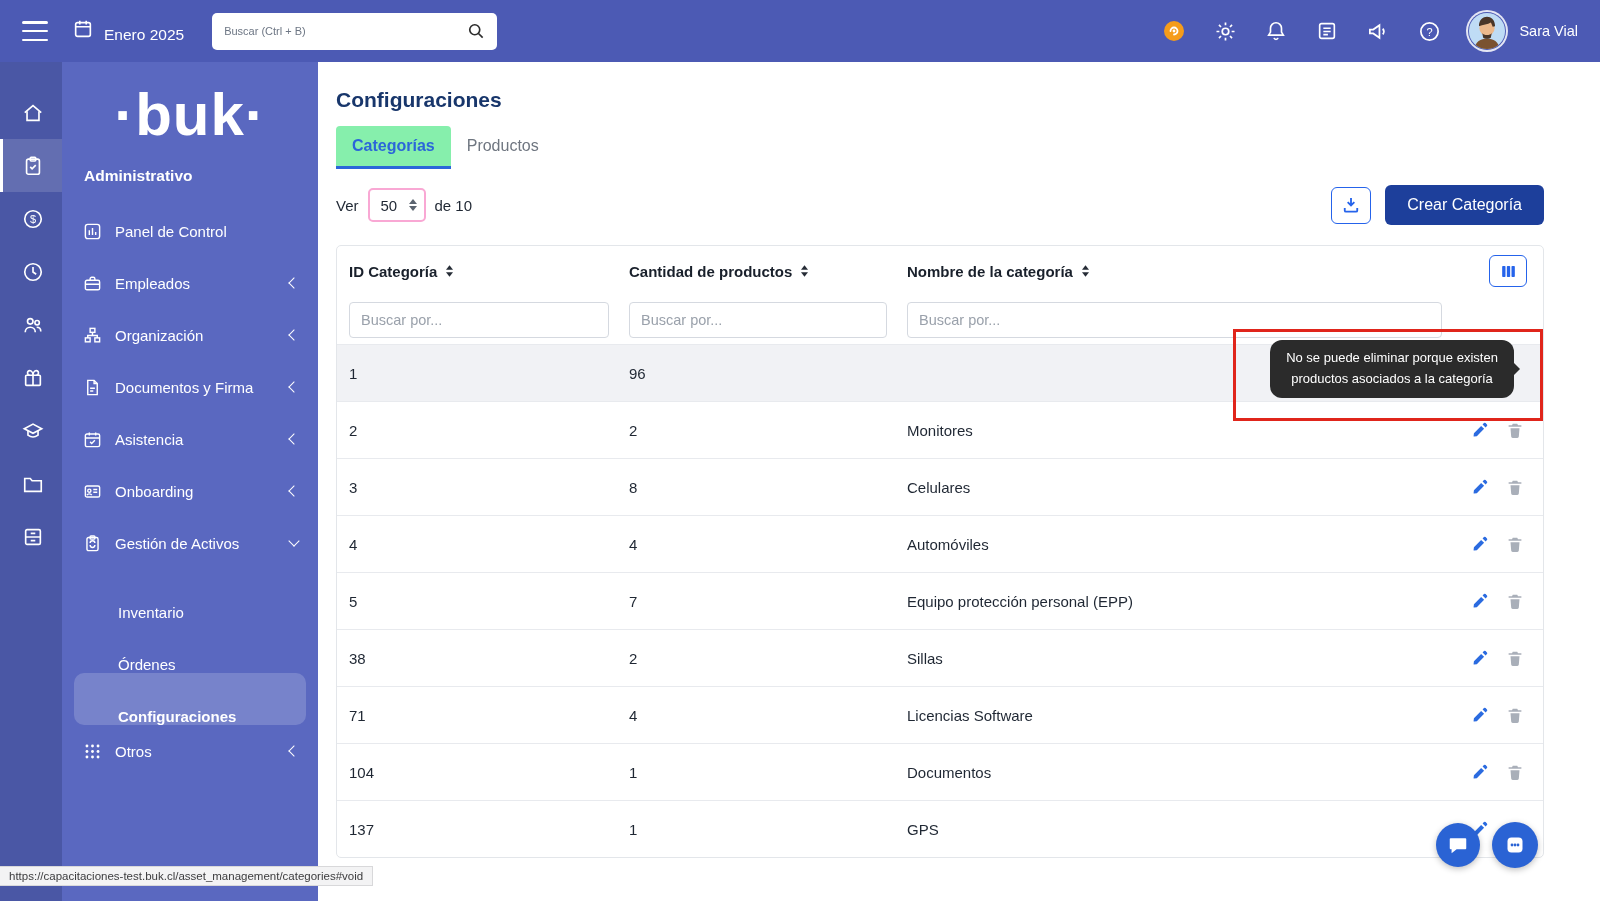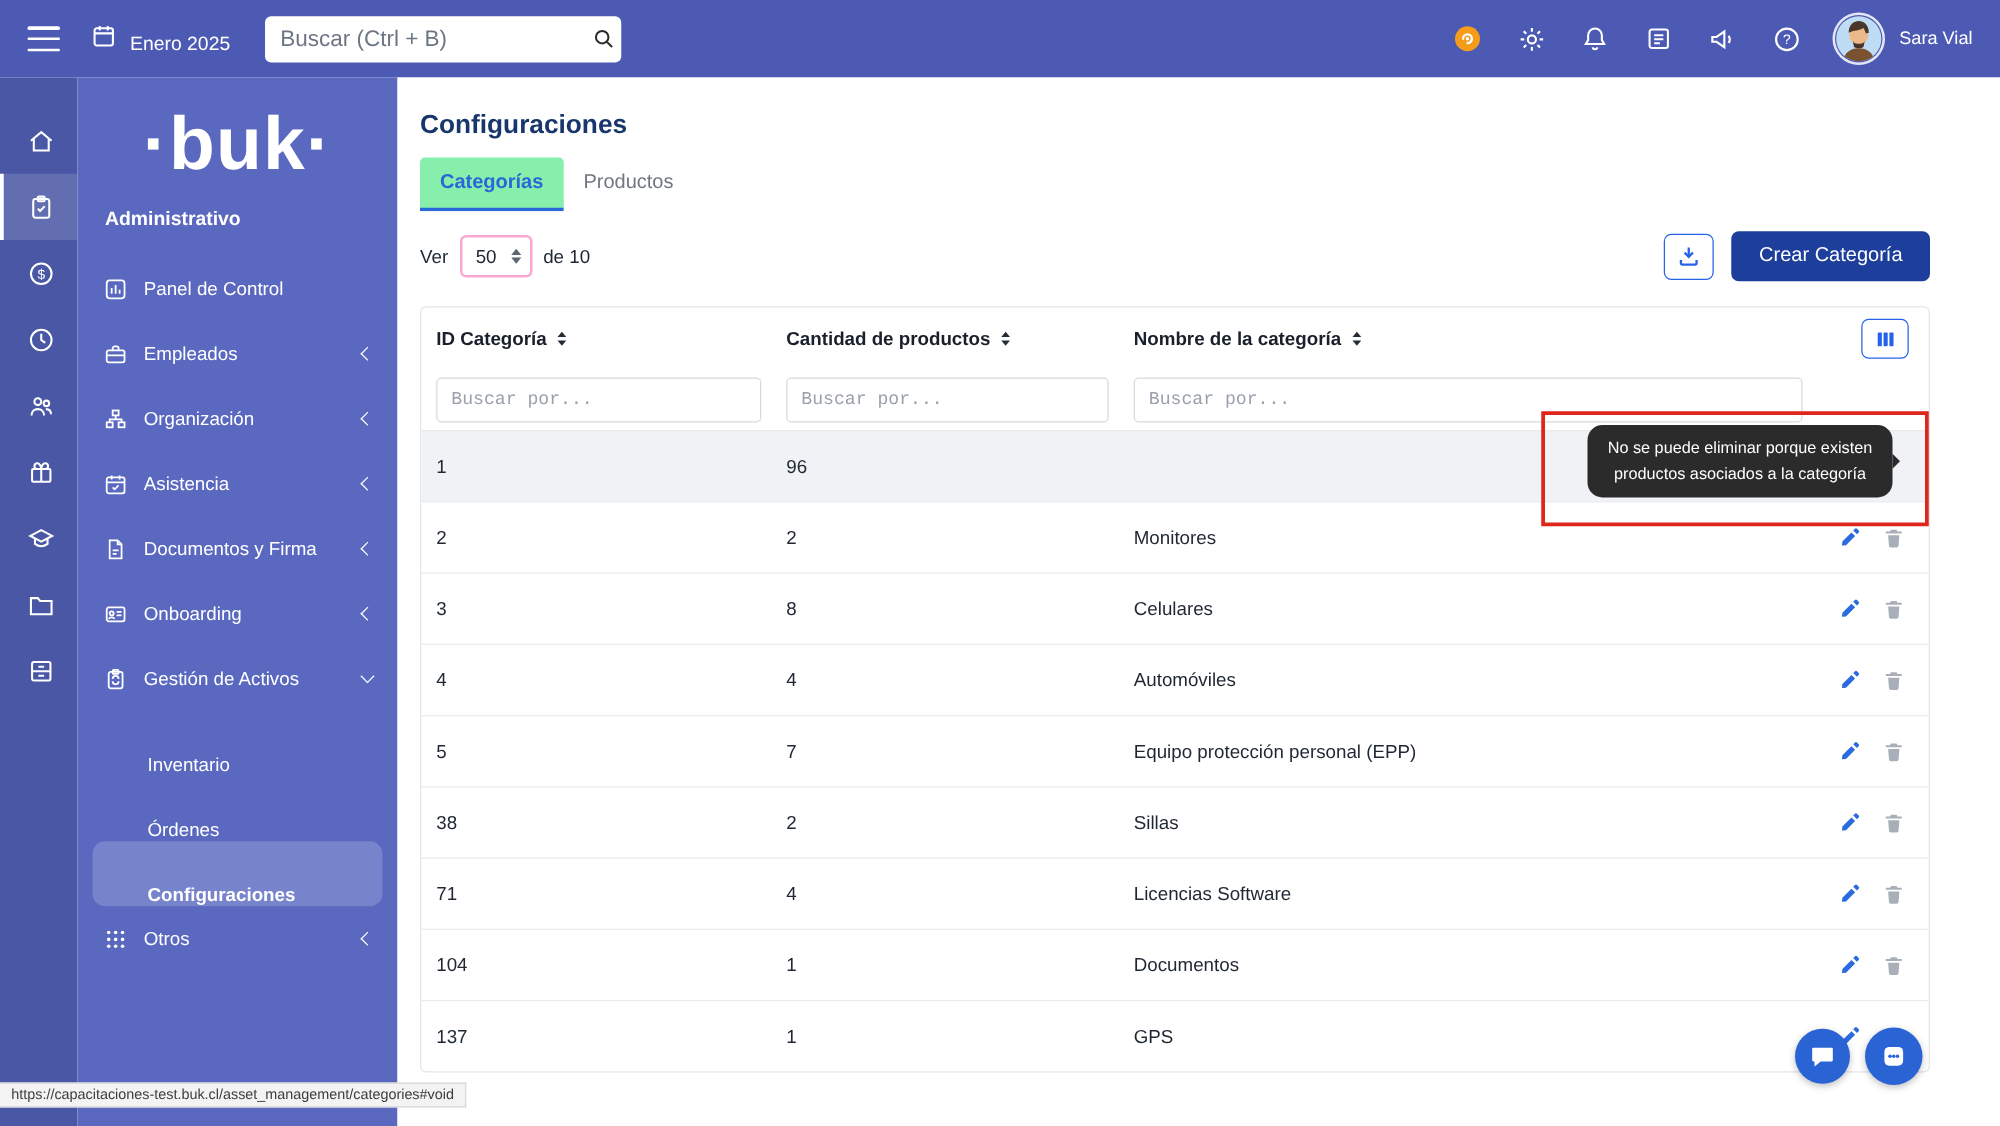--- a/index.html
+++ b/index.html
@@ -6,21 +6,21 @@
   html,body{width:1600px;height:901px;overflow:hidden}
   body{font-family:"Liberation Sans","DejaVu Sans",sans-serif;background:#fff;color:#1f2733}
   .app{position:relative;width:1600px;height:901px;overflow:hidden}
 
   
   .topbar{height:62px;background:#4c5ab4;display:flex;align-items:center;padding:0 22px;gap:16px}
   .hamburger{width:26px;height:20px;display:flex;flex-direction:column;justify-content:space-between;cursor:pointer;background:none;border:none}
   .hamburger span{display:block;height:2.5px;background:#fff;border-radius:2px}
   .date-group{display:flex;align-items:flex-end;gap:10px;color:#fff;font-size:15.5px;margin-left:8px;white-space:nowrap}
   .searchbox{margin-left:12px;width:285px;height:37px;background:#fff;border-radius:5px;display:flex;align-items:center;overflow:hidden}
-  .searchbox input{flex:1;border:none;outline:none;padding:0 12px;font-size:18px;color:#3c4452;font-family:inherit;background:transparent}
+  .searchbox input{flex:1;border:none;outline:none;padding:0 12px;font-size:11px;color:#3c4452;font-family:inherit;background:transparent}
   .searchbox input::placeholder{color:#6d7684}
   .searchbox .search-btn{width:42px;height:100%;background:transparent;border:none;display:flex;align-items:center;justify-content:center;cursor:pointer}
   .topbar-right{margin-left:auto;display:flex;align-items:center;gap:27px}
   .tb-icon{width:24px;height:24px;display:flex;align-items:center;justify-content:center;cursor:pointer}
   .avatar{width:38px;height:38px;border-radius:50%;overflow:hidden;display:block;flex:0 0 auto;box-shadow:0 0 0 2px rgba(255,255,255,.85);cursor:pointer}
   .user-name{color:#fff;font-size:14.5px;margin-left:-14px;white-space:nowrap}
 
   
   .shell{display:flex;height:839px}
 
@@ -61,21 +61,21 @@
   .export-btn{width:40px;height:37px;background:#fff;border:1.5px solid #2563eb;border-radius:6px;display:flex;align-items:center;justify-content:center;cursor:pointer}
   .create-btn{height:40px;padding:0 22px;background:#1d3f9b;border:none;border-radius:6px;color:#fff;font-size:16px;font-family:inherit;cursor:pointer}
 
   
   .table{margin-top:20px;border:1px solid #e3e6ea;border-radius:5px;position:relative;background:#fff}
   .grid-row{display:grid;grid-template-columns:280px 278px 1fr 96px;align-items:center;padding-left:12px;padding-right:4px}
   .thead{height:50px;font-weight:bold;font-size:15px;color:#19202b}
   .th{display:flex;align-items:center;gap:7px;cursor:pointer}
   .col-btn{justify-self:end;margin-right:12px;width:38px;height:32px;border:1.5px solid #2563eb;border-radius:6px;background:#fff;display:flex;align-items:center;justify-content:center;cursor:pointer}
   .tfilter{height:48px}
-  .tfilter input{height:36px;border:1px solid #d5d9e0;border-radius:4px;padding:0 11px;font-size:14.5px;font-family:Liberation Mono, monospace;color:#3c4452;outline:none;width:calc(100% - 20px)}
+  .tfilter input{height:36px;border:1px solid #d5d9e0;border-radius:4px;padding:0 11px;font-size:14.5px;font-family:Liberation Sans, sans-serif;color:#3c4452;outline:none;width:calc(100% - 20px)}
   .tfilter input::placeholder{color:#9aa1ab}
   .tfilter .wide{width:535px}
   .trow{height:57px;border-top:1px solid #e8eaee;font-size:15px;color:#1f2733}
   .trow.highlight{background:#f1f2f5}
   .cell-actions{display:flex;justify-content:flex-end;align-items:center;gap:16px;padding-right:14px}
   .act{width:20px;height:20px;display:flex;align-items:center;justify-content:center;cursor:pointer}
 
   
   .tooltip{position:absolute;left:933px;top:94px;width:244px;background:#2b2b2b;color:#fff;font-size:13px;line-height:1.6;text-align:center;padding:8px 10px;border-radius:12px;z-index:30}
   .tooltip::after{content:"";position:absolute;right:-6px;top:50%;transform:translateY(-50%);border-top:6px solid transparent;border-bottom:6px solid transparent;border-left:6px solid #2b2b2b}
@@ -270,36 +270,36 @@
                 <path d="M12 8v4M6 15v-3h12v3"></path>
               </svg>
           </span>
           <span>Organización</span>
           <span class="chev left"></span>
         </div>
 
         <div class="menu-item">
           <span class="mi-icon">
             <svg width="19" height="19" viewBox="0 0 24 24" fill="none" stroke="#fff" stroke-width="1.8">
+                <path d="M6 3h8l4 4v14H6z"></path>
+                <path d="M14 3v4h4M9 13h6M9 16.5h4"></path>
+              </svg>
+          </span>
+          <span>Documentos y Firma</span>
+          <span class="chev left"></span>
+        </div>
+
+        <div class="menu-item">
+          <span class="mi-icon">
+            <svg width="19" height="19" viewBox="0 0 24 24" fill="none" stroke="#fff" stroke-width="1.8">
                 <rect x="3" y="5" width="18" height="16" rx="2"></rect>
                 <path d="M3 10h18M8 3v4M16 3v4M9 15l2 2 4-4"></path>
               </svg>
           </span>
           <span>Asistencia</span>
-          <span class="chev left"></span>
-        </div>
-
-        <div class="menu-item">
-          <span class="mi-icon">
-            <svg width="19" height="19" viewBox="0 0 24 24" fill="none" stroke="#fff" stroke-width="1.8">
-                <path d="M6 3h8l4 4v14H6z"></path>
-                <path d="M14 3v4h4M9 13h6M9 16.5h4"></path>
-              </svg>
-          </span>
-          <span>Documentos y Firma</span>
           <span class="chev left"></span>
         </div>
 
         <div class="menu-item">
           <span class="mi-icon">
             <svg width="19" height="19" viewBox="0 0 24 24" fill="none" stroke="#fff" stroke-width="1.8">
                 <rect x="3" y="5" width="18" height="14" rx="2"></rect>
                 <circle cx="8" cy="11" r="2"></circle>
                 <path d="M13 9.5h5M13 13h5M5 16.5c1-2 5-2 6 0"></path>
               </svg>

